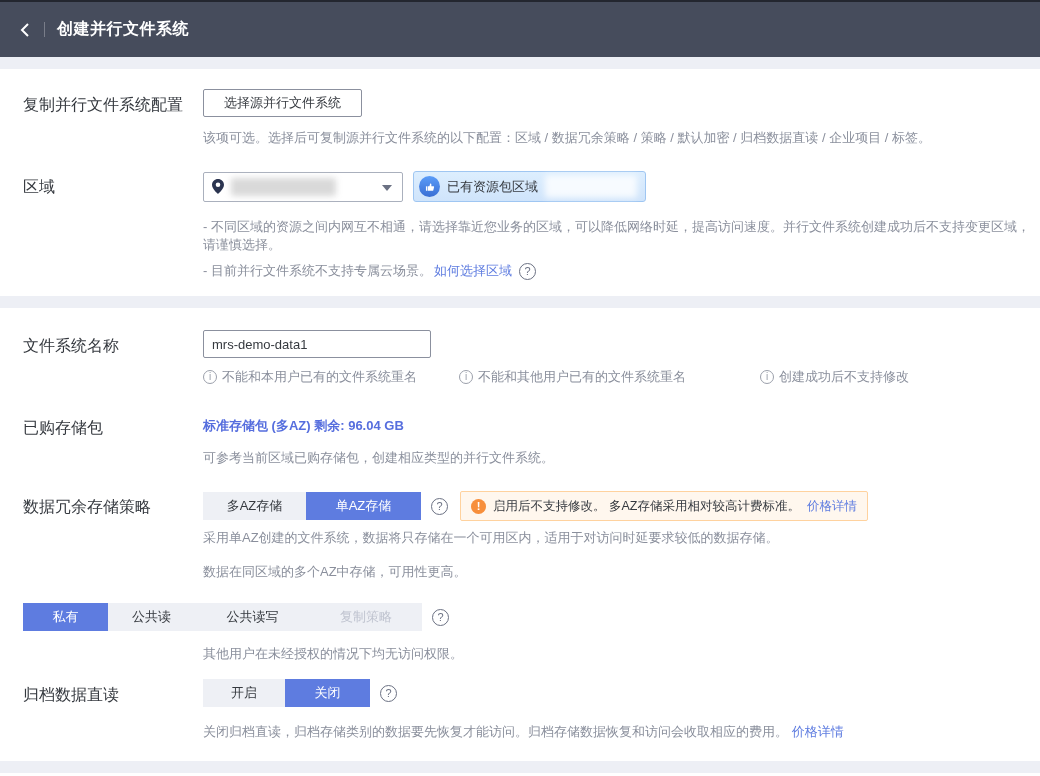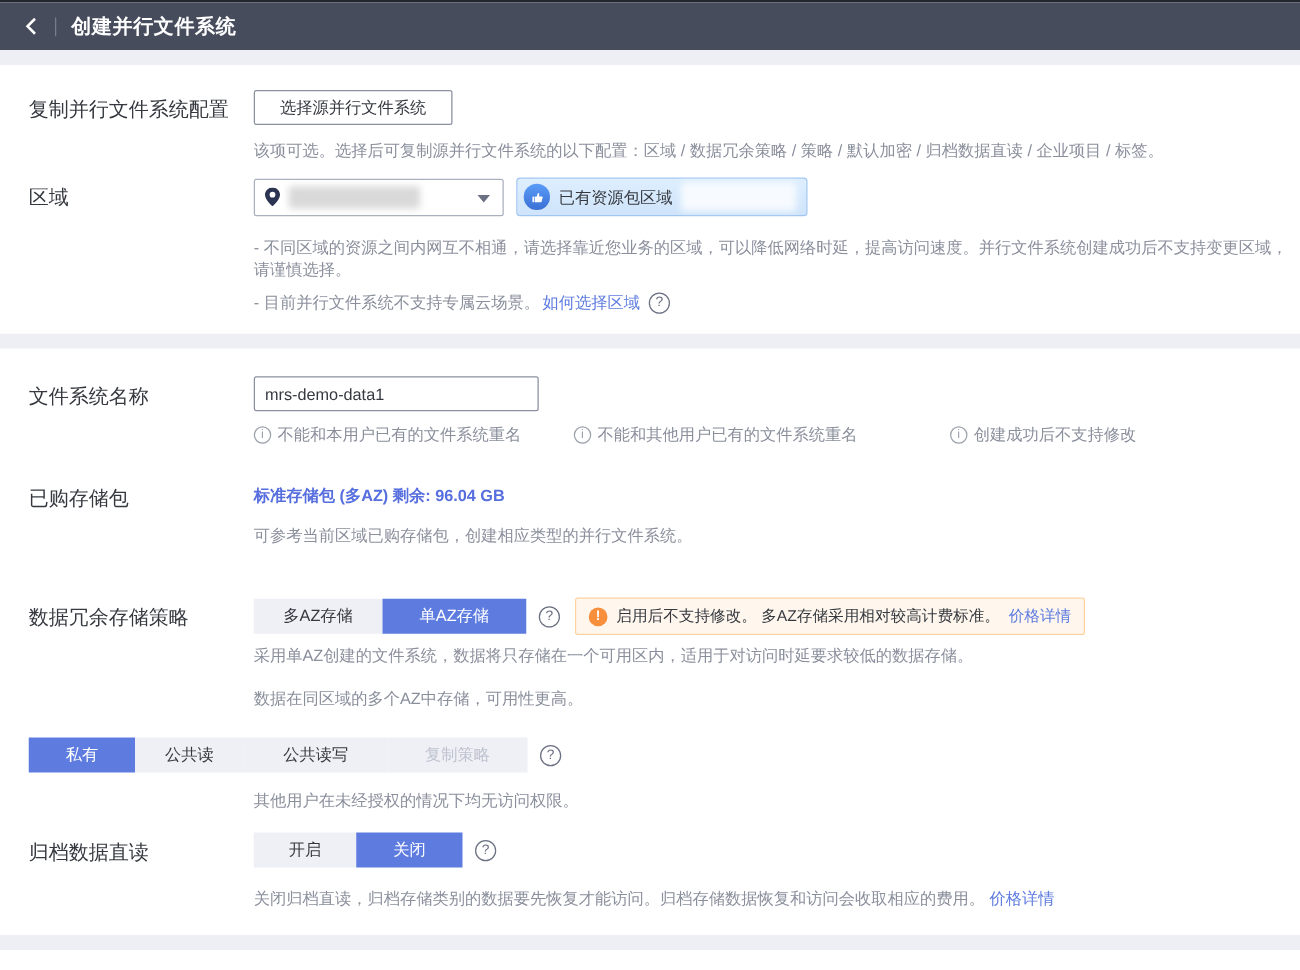--- a/index.html
+++ b/index.html
@@ -1,20 +1,20 @@
 <!DOCTYPE html>
 <html><head>
 <meta charset="utf-8">
 <style>
   * { box-sizing: border-box; margin: 0; padding: 0; }
   html,body { width:1040px; height:776px; overflow:hidden; background:#fff;
               font-family:"Liberation Sans","DejaVu Sans",sans-serif; }
   
   .topstrip { height:2px; background:#23262f; }
-  .header { height:38px; background:#464c5c; display:flex; align-items:center; padding:0 14px; }
+  .header { height:55px; background:#464c5c; display:flex; align-items:center; padding:0 14px; }
   .back { width:22px; height:22px; display:flex; align-items:center; justify-content:center; cursor:pointer; }
   .hdr-divider { width:1px; height:15px; background:rgba(255,255,255,.28); margin:0 12px 0 8px; }
   .header h1 { font-size:16px; font-weight:bold; color:#fff; letter-spacing:.5px; }
   .band { height:12px; background:#edeff5; }
   
   .section { background:#fff; }
   .sec1 { padding:20px 0 16px 0; }
   .sec2 { padding:22px 0 20px 0; }
   .sec3 { padding:24px 0 10px 0; }
   .row { display:flex; align-items:flex-start; padding-left:23px; }
@@ -56,21 +56,21 @@
            cursor:pointer; flex:none; }
   .warnbox { height:30px; margin-left:12px; display:inline-flex; align-items:center; gap:7px;
              padding:0 10px; background:#fff7ee; border:1px solid #ffd29e; border-radius:2px;
              font-size:12.5px; color:#35393f; }
   .warn-ic { width:15px; height:15px; border-radius:50%; background:#f78f3c; color:#fff;
              font-size:11px; font-weight:bold; display:flex; align-items:center; justify-content:center; flex:none; }
   .ep-select { position:relative; width:195px; height:28px; border:1px solid #5e7ce0; border-radius:2px;
                background:#fff; display:flex; align-items:center; padding:0 26px 0 10px;
                font-size:13px; color:#35393f; cursor:pointer; }
   .mt8{margin-top:8px}.mt10{margin-top:10px}.mt12{margin-top:12px}.mt14{margin-top:14px}
-  .mt16{margin-top:16px}.mt20{margin-top:12px}.mt22{margin-top:22px}.mt24{margin-top:40px}.mt26{margin-top:26px}
+  .mt16{margin-top:16px}.mt20{margin-top:24px}.mt22{margin-top:22px}.mt24{margin-top:24px}.mt26{margin-top:26px}
 </style>
 </head>
 <body>
 
 <div class="topstrip"></div>
 
 <div class="header">
   <span class="back">
     <svg width="13" height="14" viewBox="0 0 13 14">
       <polyline points="9,1 3,7 9,13" fill="none" stroke="#ffffff" stroke-width="2"></polyline>

